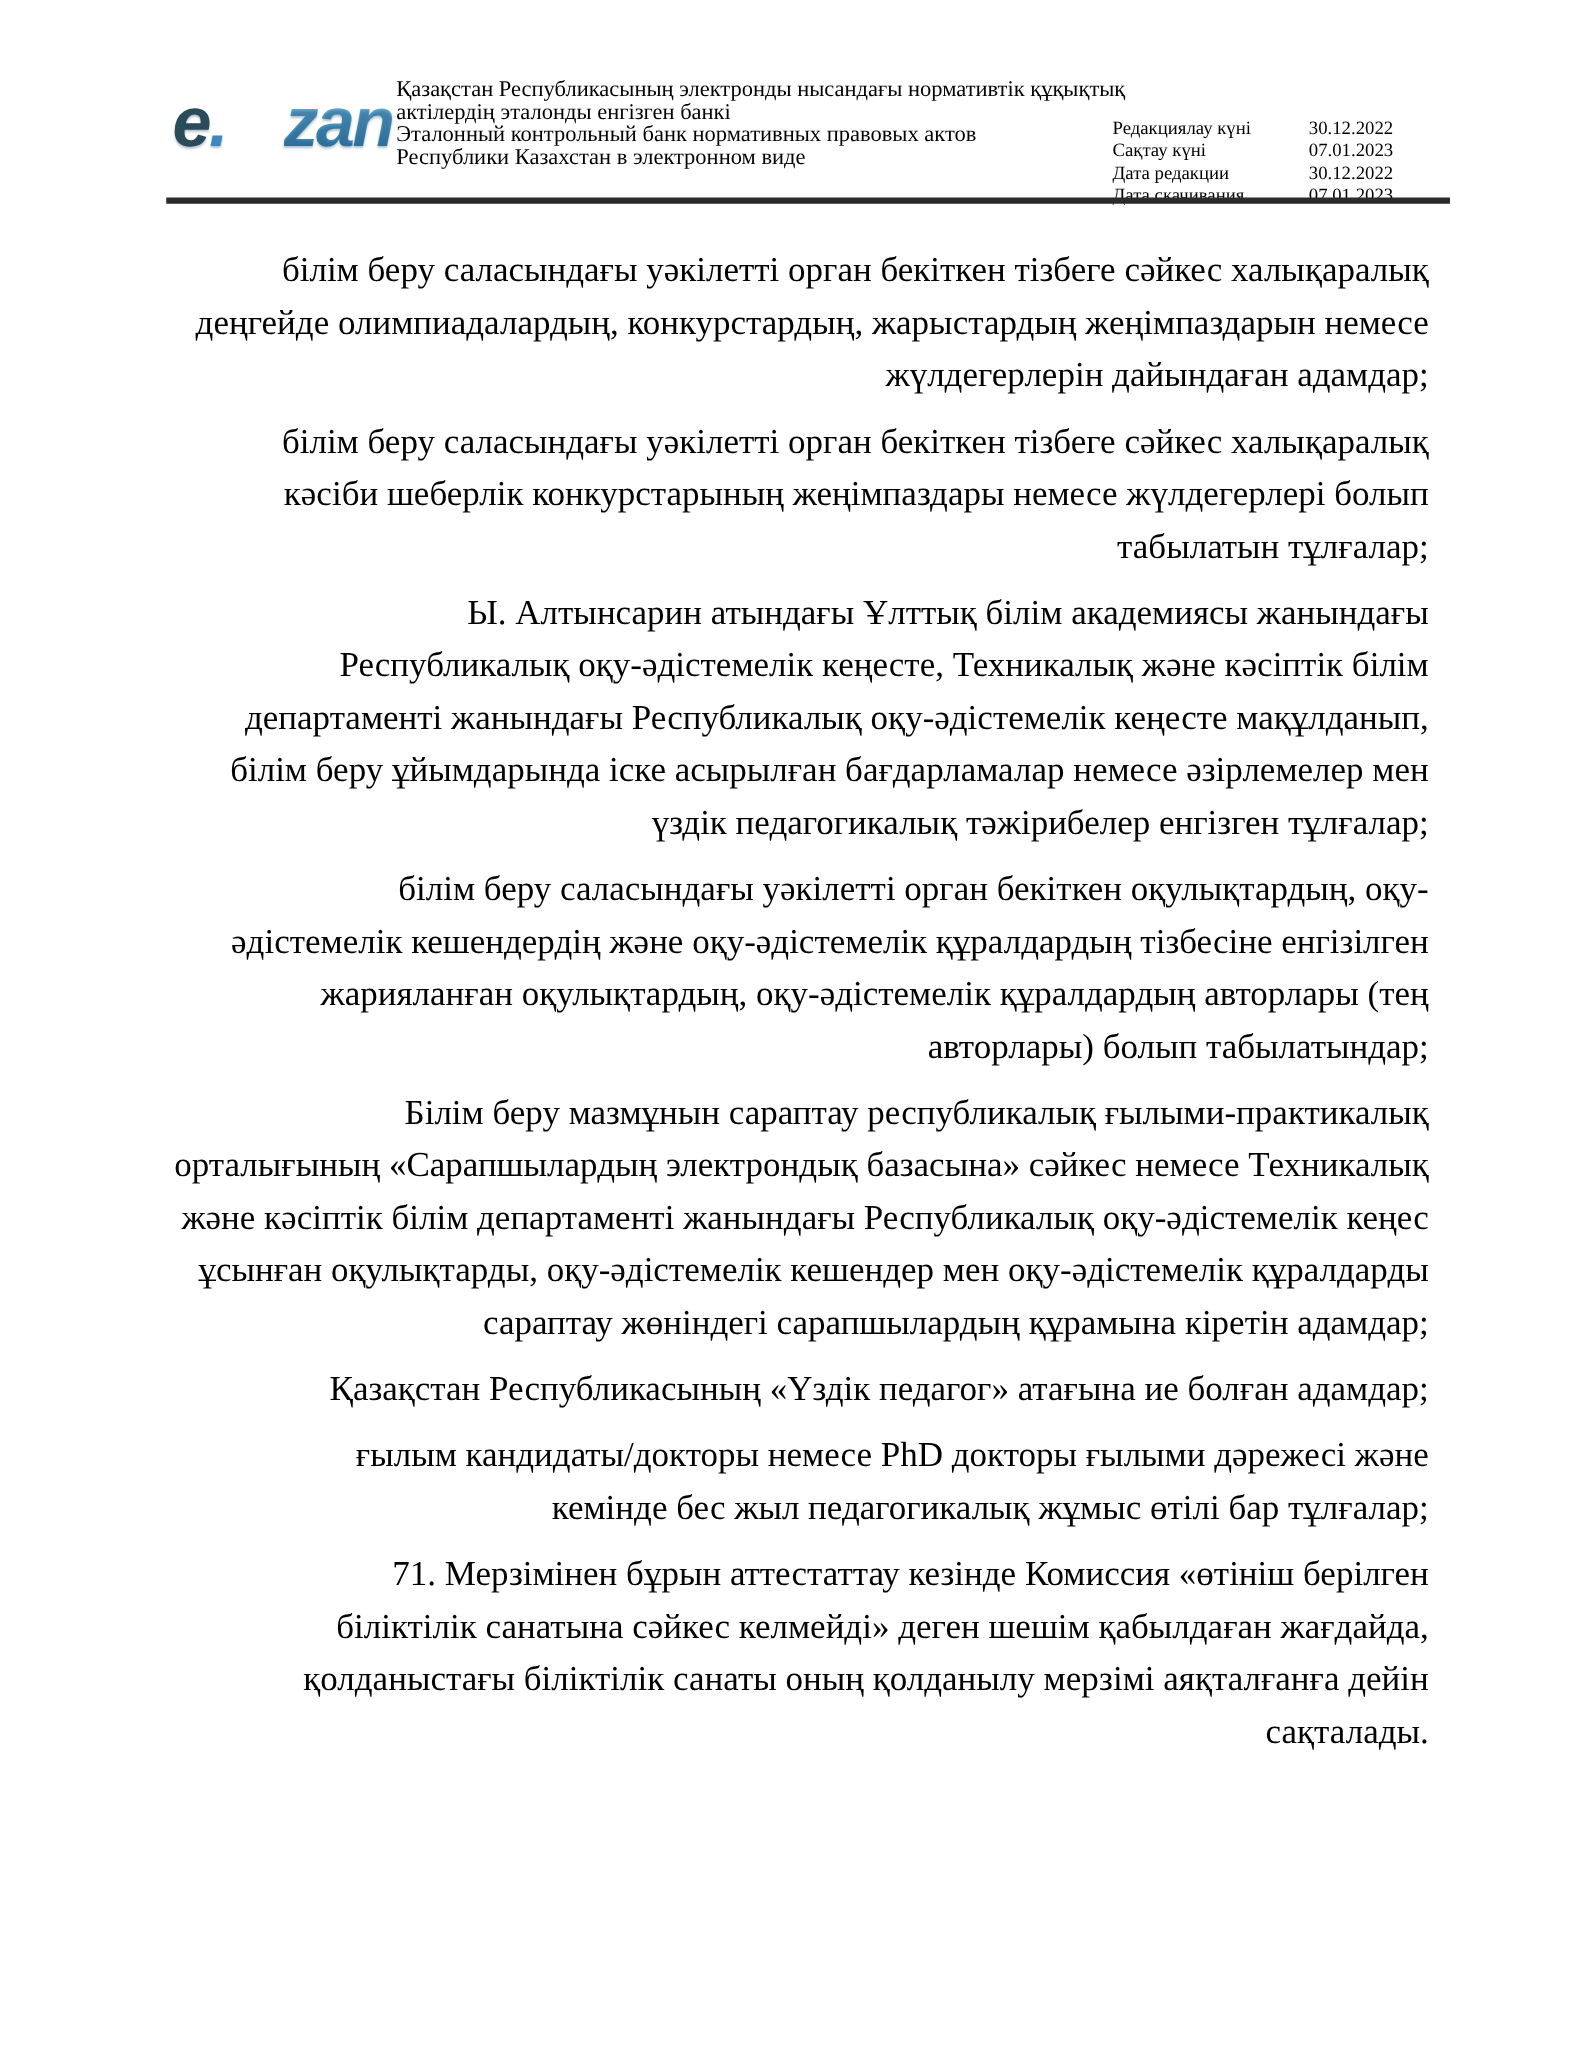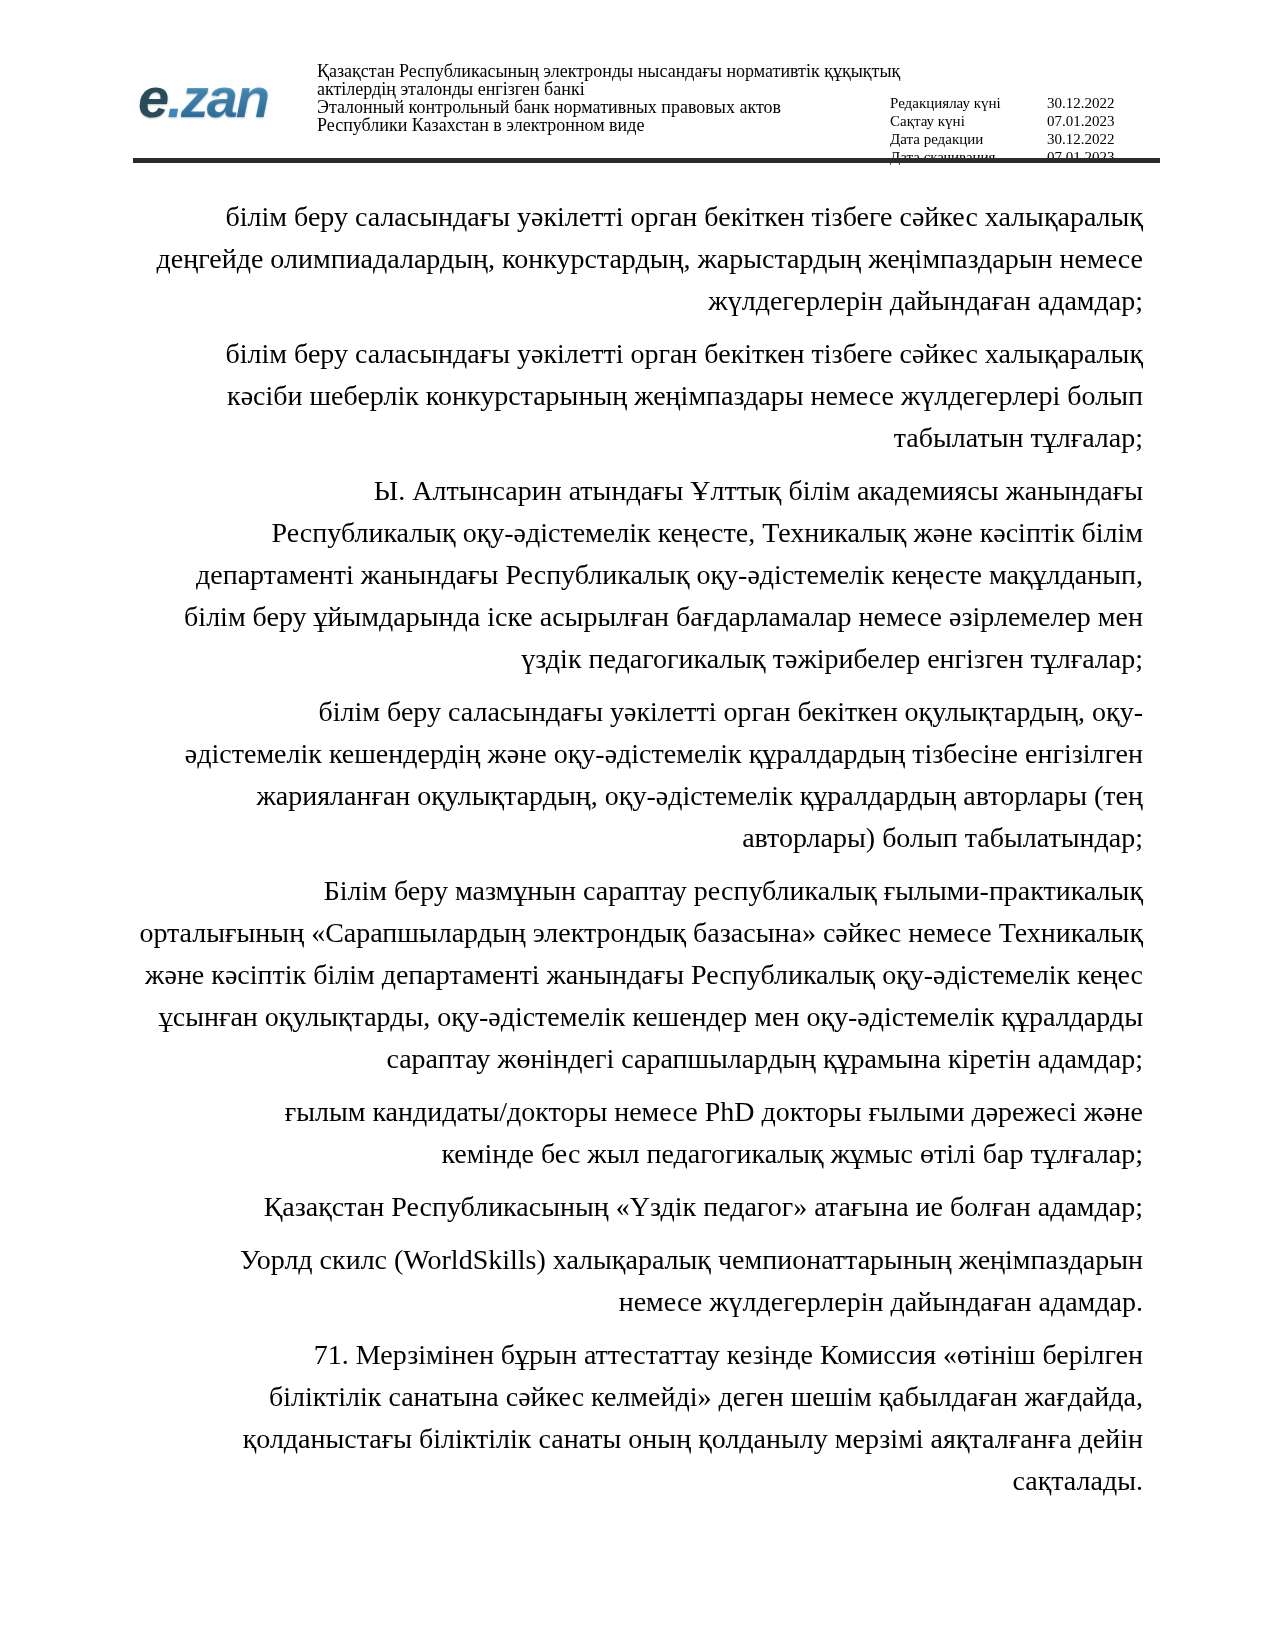--- a/index.html
+++ b/index.html
@@ -20,21 +20,21 @@
   .logo {
     position: absolute; left: 5px; top: 10px;
     font-family: "Liberation Sans", sans-serif;
     font-weight: bold; font-style: italic;
     font-size: 56px; line-height: 1; letter-spacing: -2px;
     white-space: nowrap;
     text-shadow: 0 1px 2px rgba(40,70,90,0.35);
   }
   .logo .logo-e   { color: #2a4b59; }
   .logo .logo-dot { color: #3d87bb; }
-  .logo .logo-zan { color: #3e93c6; }
+  .logo .logo-zan { color: #3e93c6; margin-left: 46px; }
   @supports ((-webkit-background-clip: text) or (background-clip: text)) {
     .logo .logo-zan {
       background: linear-gradient(180deg, #85c4ea 0%, #4d9fd2 45%, #2d7cb3 90%);
       -webkit-background-clip: text; background-clip: text;
       color: transparent;
     }
   }
 
   .header-title {
     position: absolute; left: 184px; top: 2px; width: 565px;
@@ -102,19 +102,18 @@
   </div>
 
   <div class="rule"></div>
 
   <div class="content">
     <p>білім беру саласындағы уәкілетті орган бекіткен тізбеге сәйкес халықаралық деңгейде олимпиадалардың, конкурстардың, жарыстардың жеңімпаздарын немесе жүлдегерлерін дайындаған адамдар;</p>
     <p>білім беру саласындағы уәкілетті орган бекіткен тізбеге сәйкес халықаралық кәсіби шеберлік конкурстарының жеңімпаздары немесе жүлдегерлері болып табылатын тұлғалар;</p>
     <p>Ы. Алтынсарин атындағы Ұлттық білім академиясы жанындағы Республикалық оқу-әдістемелік кеңесте, Техникалық және кәсіптік білім департаменті жанындағы Республикалық оқу-әдістемелік кеңесте мақұлданып, білім беру ұйымдарында іске асырылған бағдарламалар немесе әзірлемелер мен үздік педагогикалық тәжірибелер енгізген тұлғалар;</p>
     <p>білім беру саласындағы уәкілетті орган бекіткен оқулықтардың, оқу-әдістемелік кешендердің және оқу-әдістемелік құралдардың тізбесіне енгізілген жарияланған оқулықтардың, оқу-әдістемелік құралдардың авторлары (тең авторлары) болып табылатындар;</p>
     <p>Білім беру мазмұнын сараптау республикалық ғылыми-практикалық орталығының «Сарапшылардың электрондық базасына» сәйкес немесе Техникалық және кәсіптік білім департаменті жанындағы Республикалық оқу-әдістемелік кеңес ұсынған оқулықтарды, оқу-әдістемелік кешендер мен оқу-әдістемелік құралдарды сараптау жөніндегі сарапшылардың құрамына кіретін адамдар;</p>
+    <p>Қазақстан Республикасының «Үздік педагог» атағына ие болған адамдар;</p>
     <p>ғылым кандидаты/докторы немесе PhD докторы ғылыми дәрежесі және кемінде бес жыл педагогикалық жұмыс өтілі бар тұлғалар;</p>
-    <p>Қазақстан Республикасының «Үздік педагог» атағына ие болған адамдар;</p>
-    <p>Уорлд скилс (WorldSkills) халықаралық чемпионаттарының жеңімпаздарын немесе жүлдегерлерін дайындаған адамдар.</p>
     <p>71. Мерзімінен бұрын аттестаттау кезінде Комиссия «өтініш берілген біліктілік санатына сәйкес келмейді» деген шешім қабылдаған жағдайда, қолданыстағы біліктілік санаты оның қолданылу мерзімі аяқталғанға дейін сақталады.</p>
   </div>
 
 </div>
 
 </body></html>

